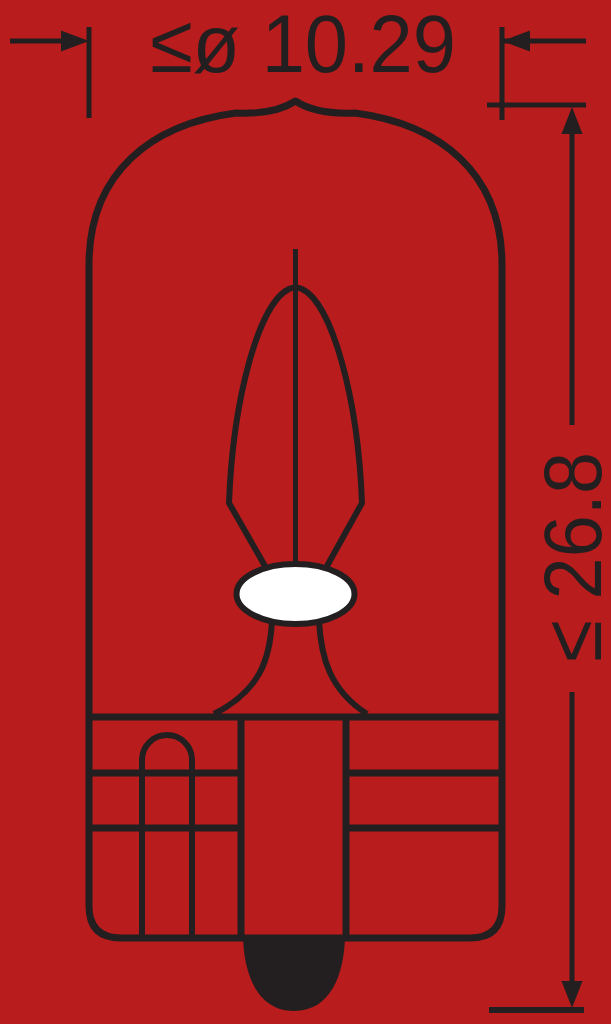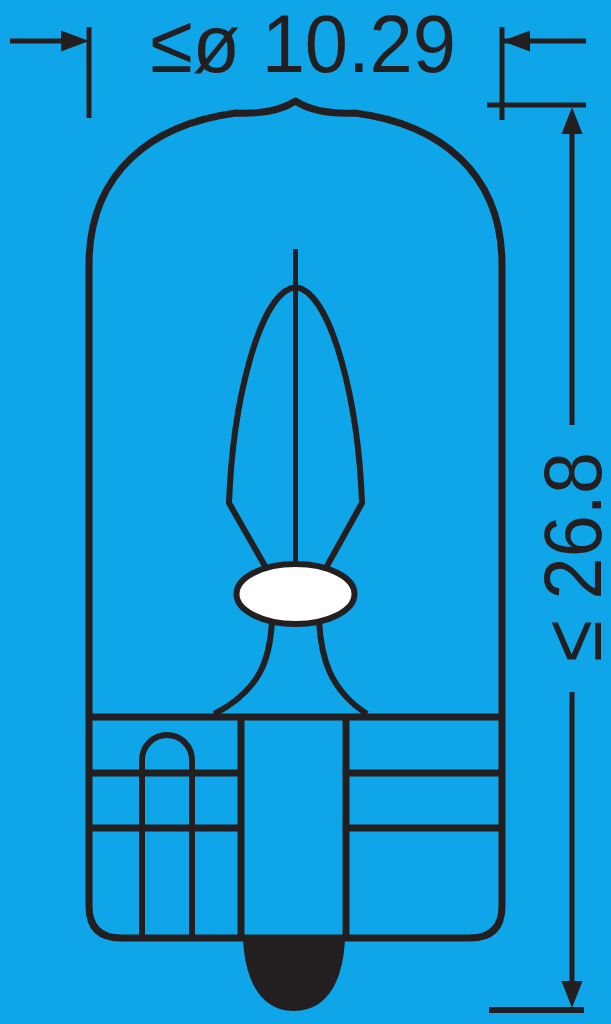--- a/index.html
+++ b/index.html
@@ -4,21 +4,21 @@
 <style>
   html, body {
     margin: 0;
     padding: 0;
     background: #ffffff;
   }
   .stage {
     position: relative;
     width: 611px;
     height: 1024px;
-    background: #0ea5e9;
+    background: #b91c1c;
     overflow: hidden;
     font-family: "Liberation Sans", sans-serif;
   }
   svg { display: block; }
   .stroke {
     stroke: #231f20;
     fill: none;
     stroke-linecap: butt;
   }
   .w5 { stroke-width: 5; }

